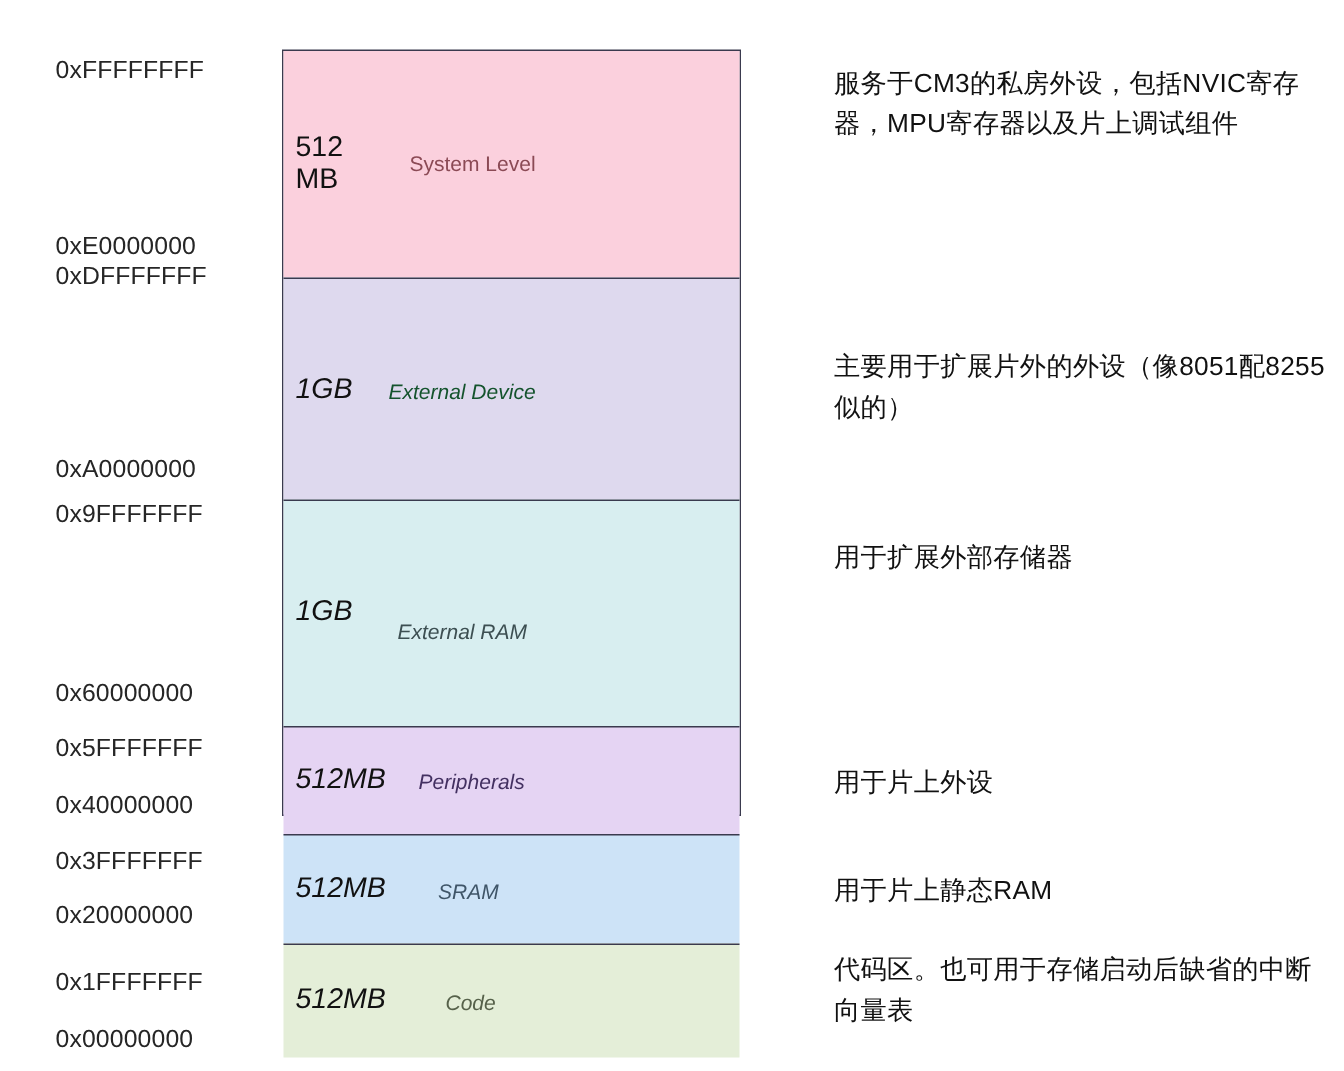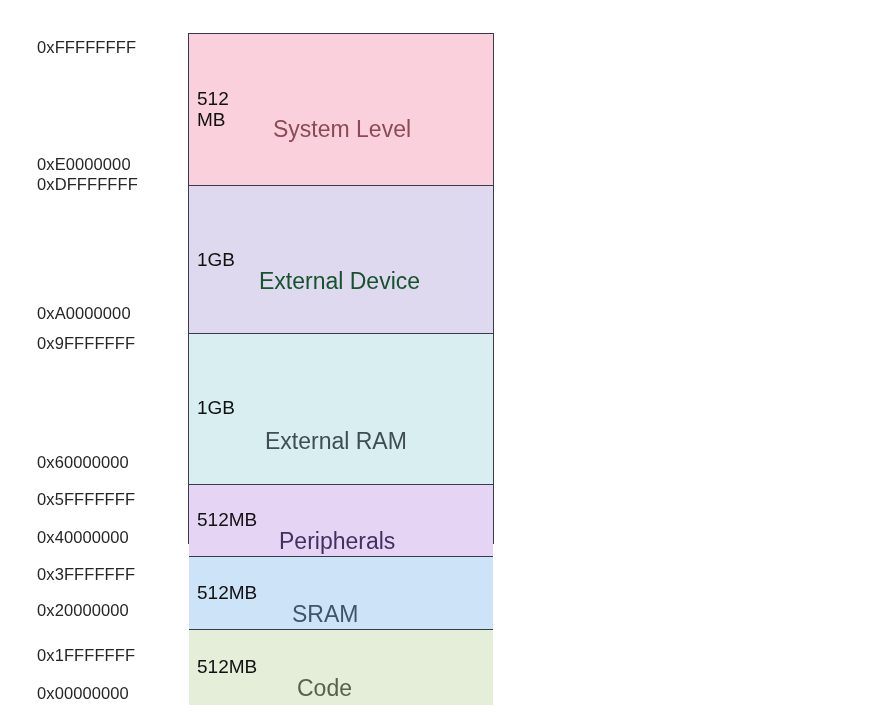--- a/index.html
+++ b/index.html
@@ -55,35 +55,35 @@
   .block {
     position: absolute;
     left: 0;
     width: 100%;
     box-sizing: border-box;
     display: flex;
     align-items: center;
   }
   .block + .block {
     border-top: 1.6px solid #3a3a4e;
+    font-style: italic;
   }
   .block .size {
     position: absolute;
     left: 8px;
     font-size: 19px;
     line-height: 21px;
     color: #111111;
     white-space: pre-line;
   }
   .block .name {
     position: absolute;
-    font-size: 23px;
+    font-size: 14px;
     line-height: 20px;
     white-space: nowrap;
-    margin-top: 20px;
   }
 
   
   .notes {
     position: absolute;
     left: 556px;
     top: 0;
     width: 340px;
     height: 714px;
   }
@@ -138,14 +138,22 @@
       <div class="block" style="top: 522px; height: 73px; background: rgb(205, 227, 247); border-top: 1.6px solid rgb(58, 58, 78);">
         <div class="size" style="top: 25px;">512MB</div>
         <div class="name" style="left: 103px; top: 27px; color: rgb(63, 85, 104);">SRAM</div>
       </div>
       <div class="block" style="top: 595px; height: 76px; background: rgb(228, 238, 216); border-top: 1.6px solid rgb(58, 58, 78);">
         <div class="size" style="top: 26px;">512MB</div>
         <div class="name" style="left: 108px; top: 28px; color: rgb(86, 97, 74); text-align: center;">Code</div>
       </div>
     </div>
 
+  <div class="notes">
+      <div class="note" style="top: 42px;">服务于CM3的私房外设，包括NVIC寄存器，MPU寄存器以及片上调试组件</div>
+      <div class="note" style="top: 231px;">主要用于扩展片外的外设（像8051配8255似的）</div>
+      <div class="note" style="top: 358px;">用于扩展外部存储器</div>
+      <div class="note" style="top: 508px;"> 用于片上外设</div>
+      <div class="note" style="top: 580px;">用于片上静态RAM</div>
+      <div class="note" style="top: 633px;">代码区。也可用于存储启动后缺省的中断向量表</div>
+    </div>
 
 </div>
 
 </body></html>

